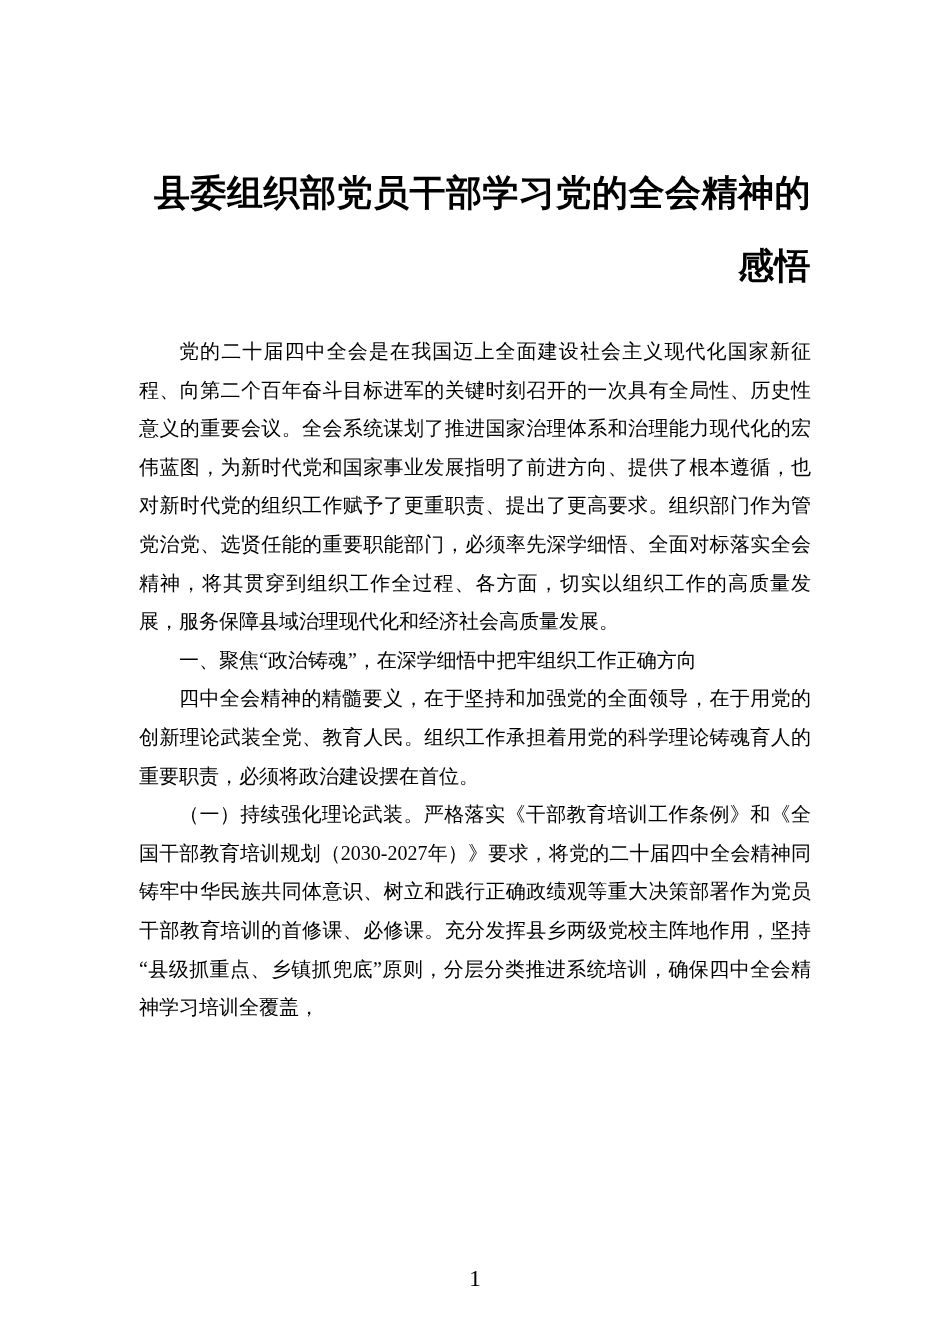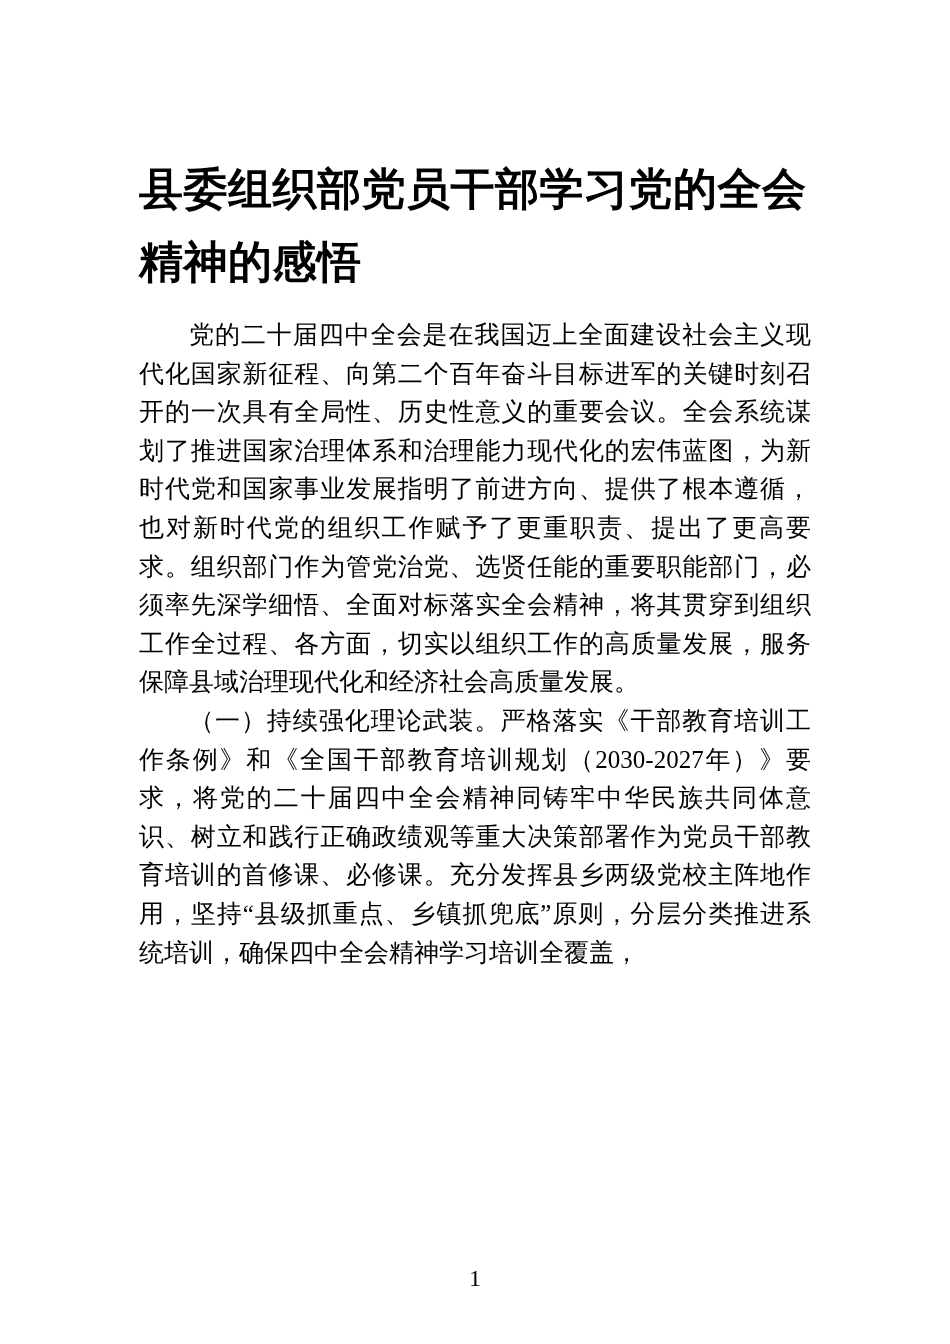--- a/index.html
+++ b/index.html
@@ -12,31 +12,31 @@
     color: #000000;
     font-family: "Liberation Serif", "DejaVu Serif", serif;
   }
   .page {
     position: absolute;
     inset: 0;
     padding: 156px 139px 0 139px;
     background: #ffffff;
   }
   .doc-title {
-    font-family: Liberation Mono, monospace;
+    font-family: Liberation Sans, sans-serif;
     font-weight: bold;
-    font-size: 44px;
+    font-size: 36px;
     line-height: 73px;
-    text-align: left;
+    text-align: right;
     color: #000000;
     letter-spacing: 0.5px;
   }
   .doc-body {
-    margin-top: 14px;
-    font-size: 25px;
+    margin-top: 30px;
+    font-size: 20px;
     line-height: 38.6px;
     text-align: justify;
   }
   .doc-body p {
     text-indent: 2em;
     margin: 0;
   }
   .page-number {
     position: absolute;
     bottom: 52px;
@@ -48,17 +48,19 @@
   }
 </style>
 </head>
 <body>
 
 <div class="page">
   <h1 class="doc-title">县委组织部党员干部学习党的全会精神的感悟</h1>
 
   <div class="doc-body">
     <p>党的二十届四中全会是在我国迈上全面建设社会主义现代化国家新征程、向第二个百年奋斗目标进军的关键时刻召开的一次具有全局性、历史性意义的重要会议。全会系统谋划了推进国家治理体系和治理能力现代化的宏伟蓝图，为新时代党和国家事业发展指明了前进方向、提供了根本遵循，也对新时代党的组织工作赋予了更重职责、提出了更高要求。组织部门作为管党治党、选贤任能的重要职能部门，必须率先深学细悟、全面对标落实全会精神，将其贯穿到组织工作全过程、各方面，切实以组织工作的高质量发展，服务保障县域治理现代化和经济社会高质量发展。</p>
+    <p>一、聚焦“政治铸魂”，在深学细悟中把牢组织工作正确方向</p>
+    <p>四中全会精神的精髓要义，在于坚持和加强党的全面领导，在于用党的创新理论武装全党、教育人民。组织工作承担着用党的科学理论铸魂育人的重要职责，必须将政治建设摆在首位。</p>
     <p>（一）持续强化理论武装。严格落实《干部教育培训工作条例》和《全国干部教育培训规划（2030-2027年）》要求，将党的二十届四中全会精神同铸牢中华民族共同体意识、树立和践行正确政绩观等重大决策部署作为党员干部教育培训的首修课、必修课。充分发挥县乡两级党校主阵地作用，坚持“县级抓重点、乡镇抓兜底”原则，分层分类推进系统培训，确保四中全会精神学习培训全覆盖，</p>
   </div>
 
   <div class="page-number">1</div>
 </div>
 
 </body></html>

